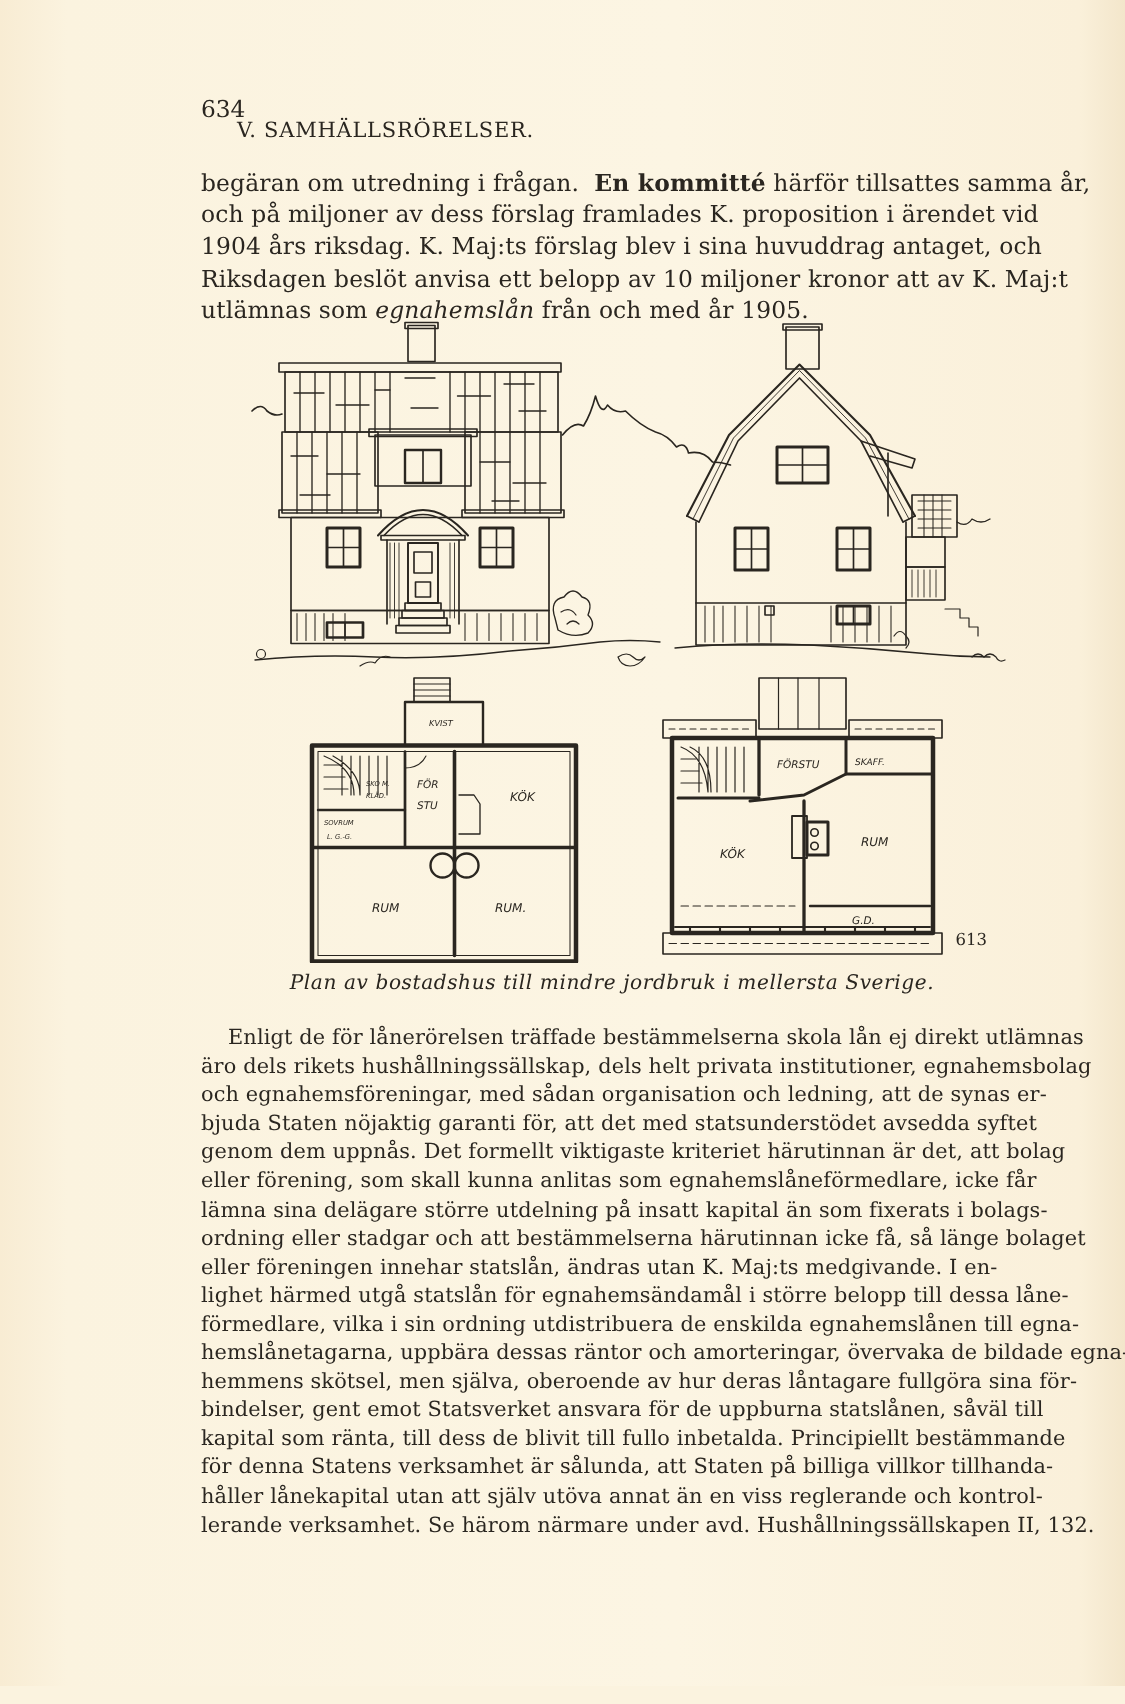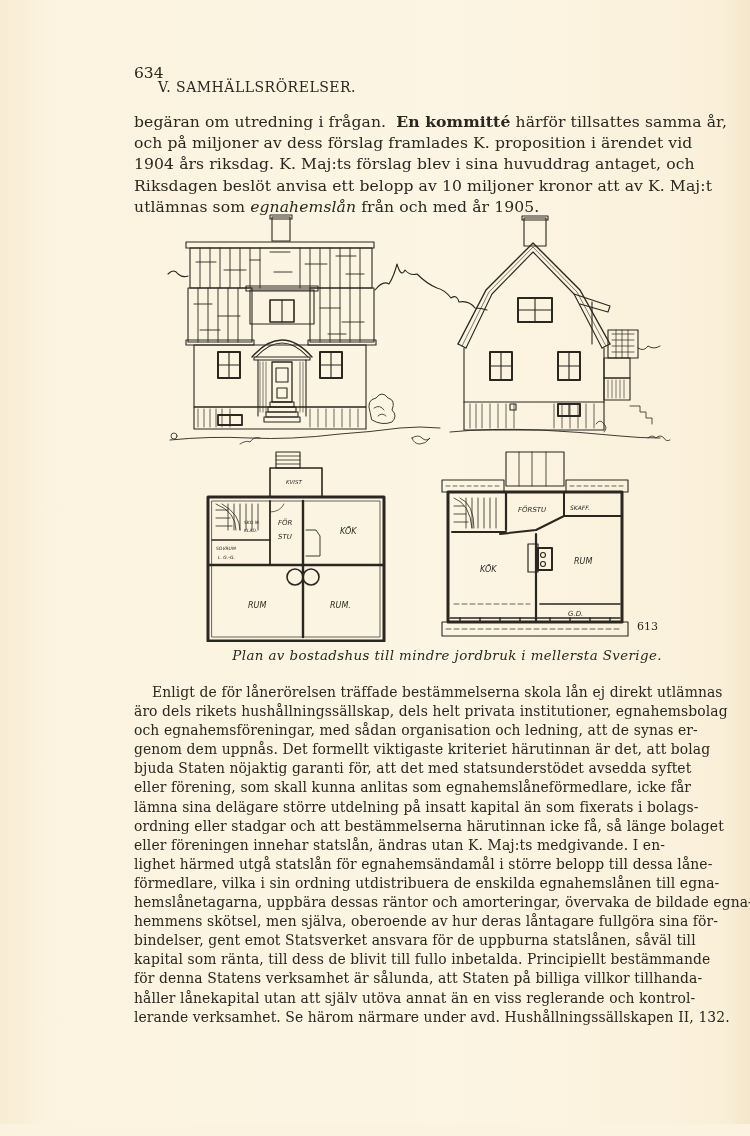--- a/index.html
+++ b/index.html
@@ -36,21 +36,21 @@
     em { }
     b.bold { font-weight: bold; }
     .figure {
       position: absolute; left: 160px; top: 212px; width: 520px; height: 430px;
     }
     .figure svg { position: absolute; left: 0; top: 0; }
     .fig-number {
       position: absolute; left: 477px; top: 408px; font-size: 11px;
     }
     .caption {
-      position: absolute; left: 134px; top: 648px; width: 508px; text-align: right;
+      position: absolute; left: 134px; top: 648px; width: 508px; text-align: center;
       font-style: italic; font-size: 13.4px; letter-spacing: 0.4px; padding-left: 20px;
     }
   </style>
 </head>
 <body>
 
 <div class="page">
 
   <div class="running-head">
     <span class="page-number">634</span>
@@ -272,22 +272,22 @@
     </svg>
     <span class="fig-number">613</span>
   </div>
 
   <div class="caption">Plan av bostadshus till mindre jordbruk i mellersta Sverige.</div>
 
   <div class="body-text para2">
     <span class="line first">Enligt de för lånerörelsen träffade bestämmelserna skola lån ej direkt utlämnas</span>
     <span class="line">äro dels rikets hushållningssällskap, dels helt privata institutioner, egnahemsbolag</span>
     <span class="line">och egnahemsföreningar, med sådan organisation och ledning, att de synas er-</span>
+    <span class="line">bjuda Staten nöjaktig garanti för, att det med statsunderstödet avsedda syftet</span>
     <span class="line">genom dem uppnås.  Det formellt viktigaste kriteriet härutinnan är det, att bolag</span>
-    <span class="line">bjuda Staten nöjaktig garanti för, att det med statsunderstödet avsedda syftet</span>
     <span class="line">eller förening, som skall kunna anlitas som egnahemslåneförmedlare, icke får</span>
     <span class="line">lämna sina delägare större utdelning på insatt kapital än som fixerats i bolags-</span>
     <span class="line">ordning eller stadgar och att bestämmelserna härutinnan icke få, så länge bolaget</span>
     <span class="line">eller föreningen innehar statslån, ändras utan K. Maj:ts medgivande.  I en-</span>
     <span class="line">lighet härmed utgå statslån för egnahemsändamål i större belopp till dessa låne-</span>
     <span class="line">förmedlare, vilka i sin ordning utdistribuera de enskilda egnahemslånen till egna-</span>
     <span class="line">hemslånetagarna, uppbära dessas räntor och amorteringar, övervaka de bildade egna-</span>
     <span class="line">hemmens skötsel, men själva, oberoende av hur deras låntagare fullgöra sina för-</span>
     <span class="line">bindelser, gent emot Statsverket ansvara för de uppburna statslånen, såväl till</span>
     <span class="line">kapital som ränta, till dess de blivit till fullo inbetalda.  Principiellt bestämmande</span>

